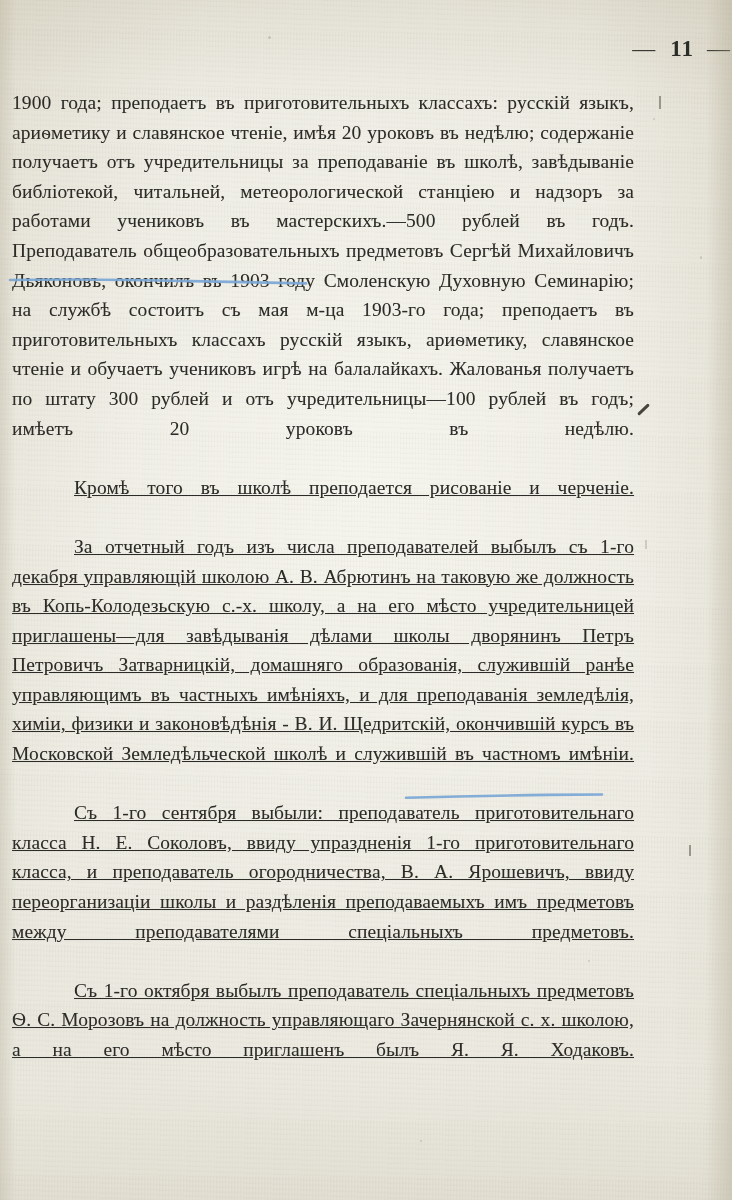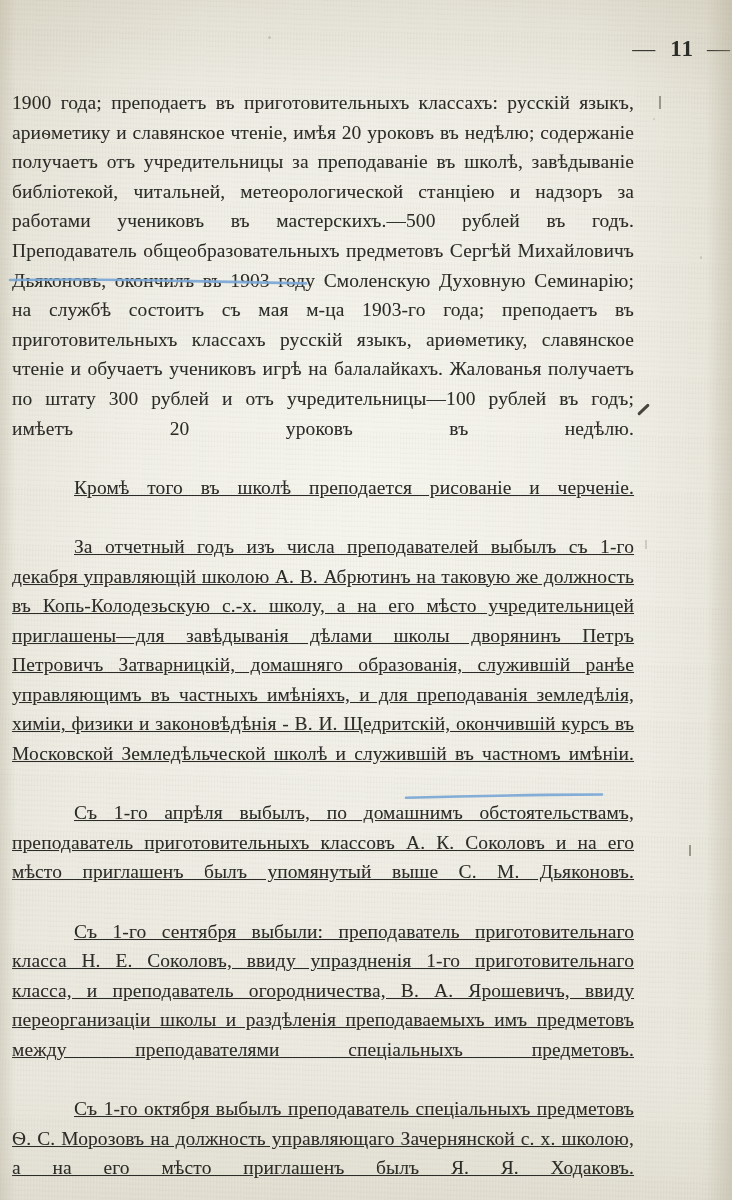--- a/index.html
+++ b/index.html
@@ -160,21 +160,20 @@
 <div class="page">
 
   <div class="folio">
     <span class="dash">—</span><span class="num">11</span><span class="dash">—</span>
   </div>
 
   <div class="body-text">
     <p class="para">1900 года; преподаетъ въ приготовительныхъ классахъ: русскій языкъ, ариѳметику и славянское чтеніе, имѣя 20 уроковъ въ недѣлю; содержаніе получаетъ отъ учредительницы за преподаваніе въ школѣ, завѣдываніе библіотекой, читальней, метеорологической станціею и надзоръ за работами учениковъ въ мастерскихъ.—500 рублей въ годъ. Преподаватель общеобразовательныхъ предметовъ Сергѣй Михайловичъ Дьяконовъ, окончилъ въ 1903 году Смоленскую Духовную Семинарію; на службѣ состоитъ съ мая м-ца 1903-го года; преподаетъ въ приготовительныхъ классахъ русскій языкъ, ариѳметику, славянское чтеніе и обучаетъ учениковъ игрѣ на балалайкахъ. Жалованья получаетъ по штату 300 рублей и отъ учредительницы—100 рублей въ годъ; имѣетъ 20 уроковъ въ недѣлю.</p>
     <p class="para indent">Кромѣ того въ школѣ преподается рисованіе и черченіе.</p>
     <p class="para indent">За отчетный годъ изъ числа преподавателей выбылъ съ 1-го декабря управляющій школою А. В. Абрютинъ на таковую же должность въ Копь-Колодезьскую с.-х. школу, а на его мѣсто учредительницей приглашены—для завѣдыванія дѣлами школы дворянинъ Петръ Петровичъ Затварницкій, домашняго образованія, служившій ранѣе управляющимъ въ частныхъ имѣніяхъ, и для преподаванія земледѣлія, химіи, физики и законовѣдѣнія - В. И. Щедритскій, окончившій курсъ въ Московской Земледѣльческой школѣ и служившій въ частномъ имѣніи.</p>
-    <p class="para indent">Съ 1-го апрѣля выбылъ, по домашнимъ обстоятельствамъ, преподаватель приготовительныхъ классовъ А. К. Соколовъ и на его мѣсто приглашенъ былъ упомянутый выше С. М. Дьяконовъ.</p>
     <p class="para indent">Съ 1-го сентября выбыли: преподаватель приготовительнаго класса Н. Е. Соколовъ, ввиду упраздненія 1-го приготовительнаго класса, и преподаватель огородничества, В. А. Ярошевичъ, ввиду переорганизаціи школы и раздѣленія преподаваемыхъ имъ предметовъ между преподавателями спеціальныхъ предметовъ.</p>
     <p class="para indent">Съ 1-го октября выбылъ преподаватель спеціальныхъ предметовъ Ѳ. С. Морозовъ на должность управляющаго Зачернянской с. х. школою, а на его мѣсто приглашенъ былъ Я. Я. Ходаковъ.</p>
 
   </div>
 
   <div class="ul-blue" style="left:10px; top:278px; width:296px;">
     <svg viewBox="0 0 296 7" preserveAspectRatio="none">
       <path d="M0,2.0 C 60,0.9 120,1.6 180,3.1 C 225,4.3 262,5.0 296,5.4" stroke="#79a6d6" stroke-width="2.6" fill="none" stroke-linecap="round" opacity="0.92"></path>
     </svg>
   </div>

